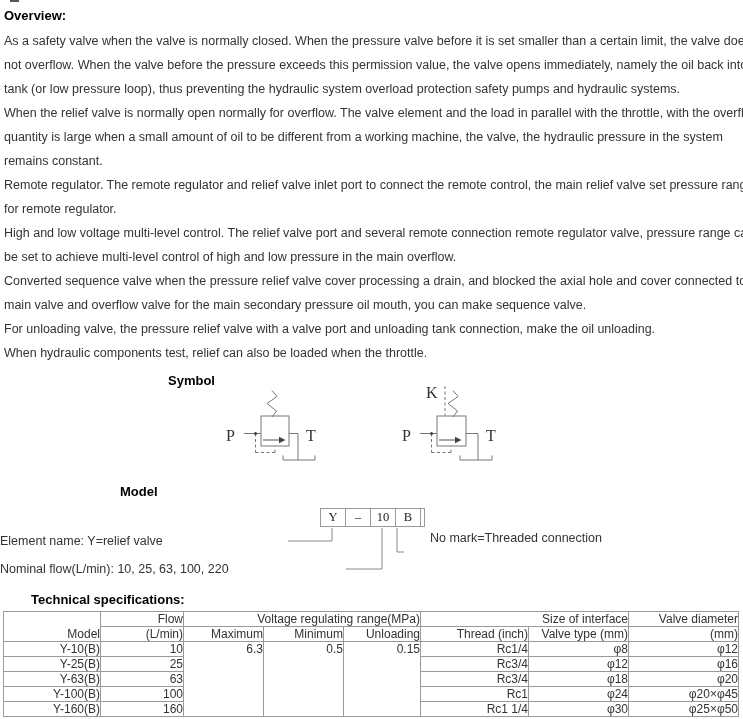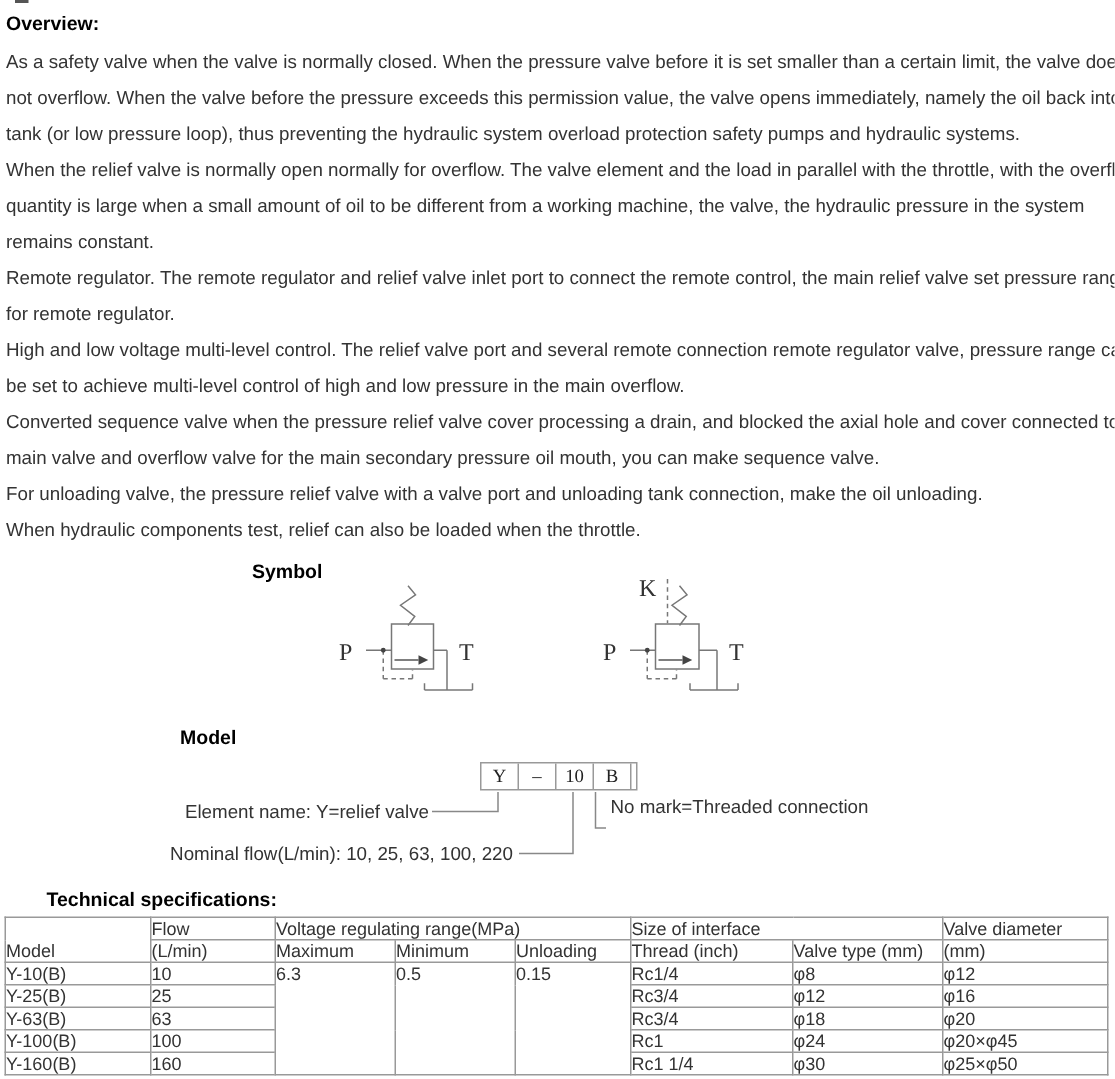--- a/index.html
+++ b/index.html
@@ -9,24 +9,24 @@
   }
   .abs{position:absolute;}
   .heading{font-weight:bold;color:#000;font-size:13px;white-space:nowrap;}
   .ovline{white-space:nowrap;font-size:12.5px;line-height:24px;height:24px;color:#333;}
   .portlabel{position:absolute;font-family:"Liberation Serif",serif;font-size:16px;color:#333;line-height:16px;}
   .code-strip{position:absolute;left:320px;top:508px;width:105px;height:19px;box-sizing:border-box;
     border:1px solid #999;display:flex;font-family:"Liberation Serif",serif;font-size:12.5px;color:#222;}
   .code-cell{width:25px;box-sizing:border-box;border-right:1px solid #999;text-align:center;line-height:17px;}
   .code-fill{flex:1;}
   .mlabel{position:absolute;font-size:12.5px;color:#333;white-space:nowrap;line-height:14px;}
-  .rightal{text-align:right;}
+  .rightal{text-align:left;}
   table.specs{position:absolute;left:3px;top:611px;border-collapse:collapse;table-layout:fixed;
     width:735px;font-size:12px;color:#333;}
-  table.specs th,table.specs td{border:1px solid #999;font-weight:normal;text-align:left;
+  table.specs th,table.specs td{border:1px solid #999;font-weight:normal;text-align:right;
     padding:0;overflow:hidden;white-space:nowrap;}
   table.specs tr.r1 th{height:13px;}
   table.specs tr.r2 th{height:14px;margin-top:28px;}
   table.specs td{height:14px;}
   th.modelhead{text-align:left;vertical-align:bottom;padding:0 0 1px 5px;}
   td.mergetop{vertical-align:top;line-height:15px;}
   svg{position:absolute;}
 </style>
 </head>
 <body>
@@ -116,21 +116,21 @@
   <g fill="none" stroke="#888" stroke-width="1">
     <polyline points="288,541 332,541 332,528"></polyline>
     <polyline points="346,569 382,569 382,528"></polyline>
     <polyline points="397,528 397,552 404,552"></polyline>
   </g>
 </svg>
 
 <div class="mlabel rightal" style="left:0;top:534px;width:286px;">Element name: Y=relief valve</div>
 <div class="mlabel rightal" style="left:0;top:562px;width:342px;">Nominal flow(L/min): 10, 25, 63, 100, 220</div>
 <div class="abs" style="left:407px;top:531px;">
-  <div class="mlabel" style="position:static;">No mark=Threaded connection</div>
+  <div class="mlabel" style="position:static;margin-left:23px;">No mark=Threaded connection</div>
 </div>
 
 <div class="abs heading" style="left:3px;top:592px;margin-left:28px;">Technical specifications:</div>
 
 <table class="specs">
   <colgroup>
     <col style="width:97px">
       <col style="width:83px">
       <col style="width:80px">
       <col style="width:80px">

